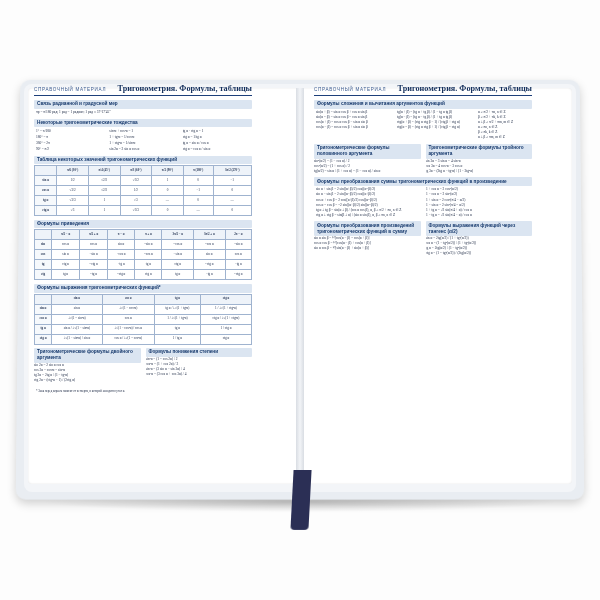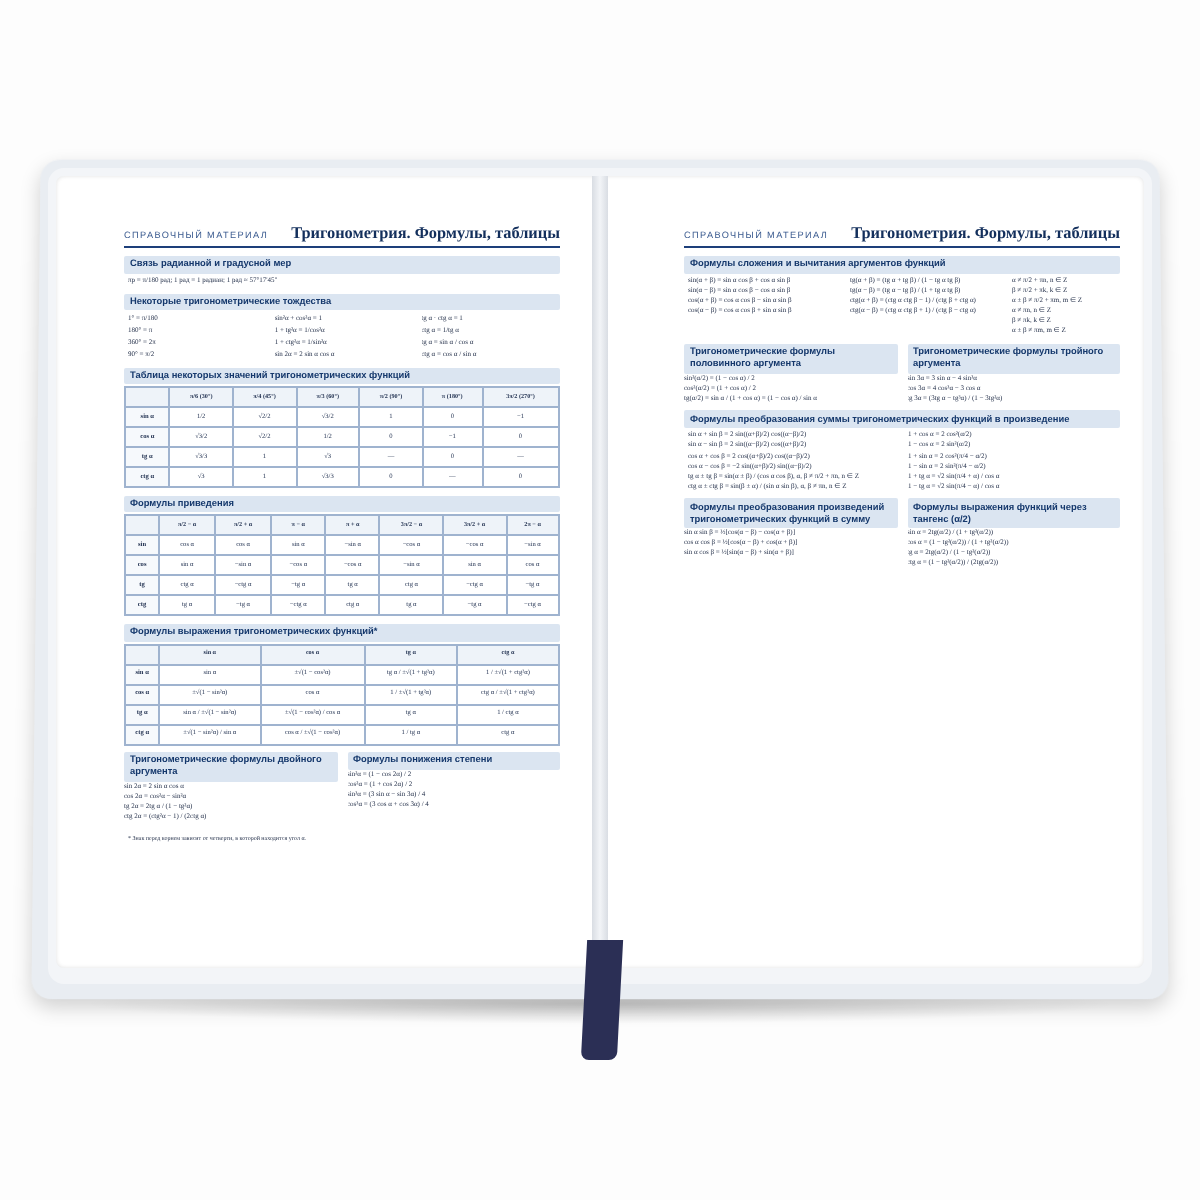--- a/index.html
+++ b/index.html
@@ -36,24 +36,23 @@
     position:absolute;left:292px;top:470px;width:18px;height:60px;
     background:#2b2f55;border-radius:0 0 4px 4px;
     transform:skewX(-3deg);
   }
   .shadow-under{
     position:absolute;left:40px;top:492px;width:520px;height:20px;
     background:radial-gradient(ellipse at center,rgba(0,0,0,0.18),rgba(0,0,0,0) 70%);
   }
 
   .page{
-    position:absolute;top:112px;width:218px;height:382px;
+    position:absolute;top:84px;width:218px;height:382px;
     padding:0;box-sizing:border-box;
     color:#13305e;
-    margin-left:28px;
   }
   .page.left{left:34px;}
   .page.right{left:314px;}
 
   .pg-head{
     display:flex;align-items:baseline;justify-content:space-between;
     border-bottom:1.4px solid #1d3f7a;padding-bottom:2px;margin-bottom:4px;
   }
   .pg-kicker{
     font-size:4.6px;letter-spacing:0.7px;text-transform:uppercase;color:#3a5a8f;

